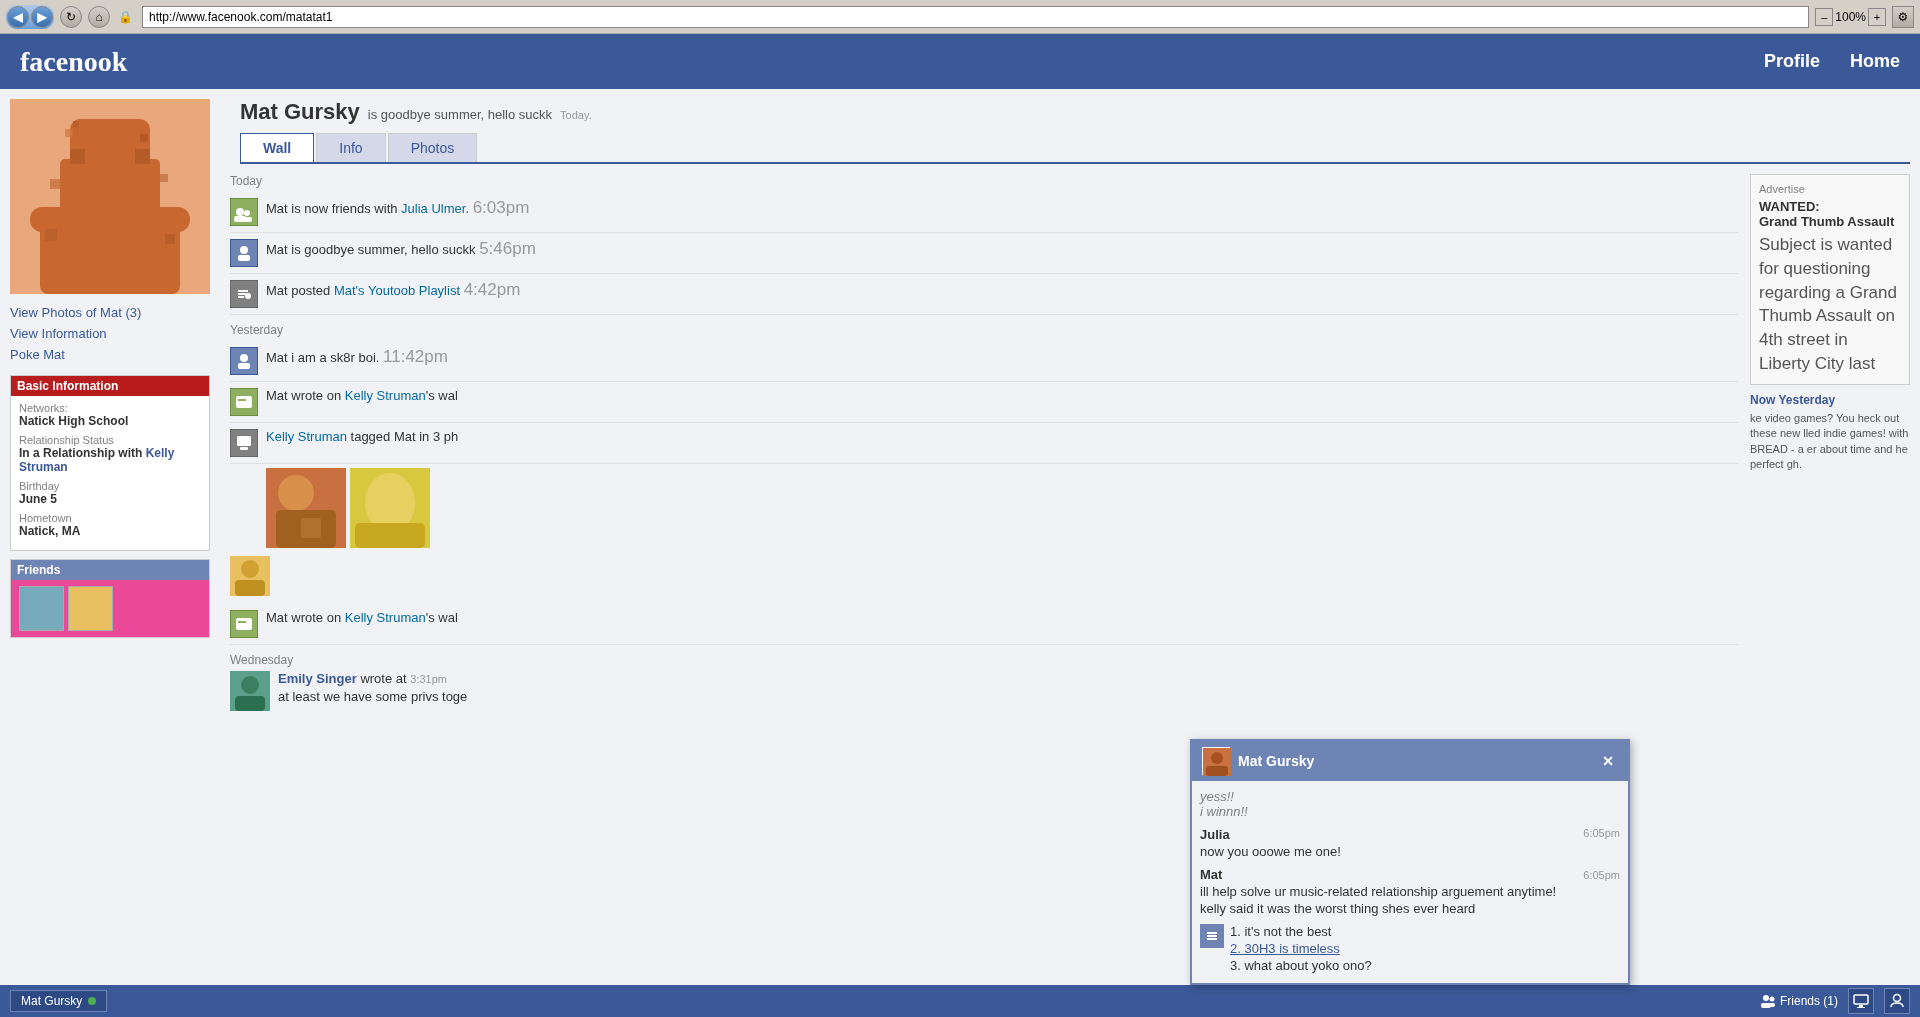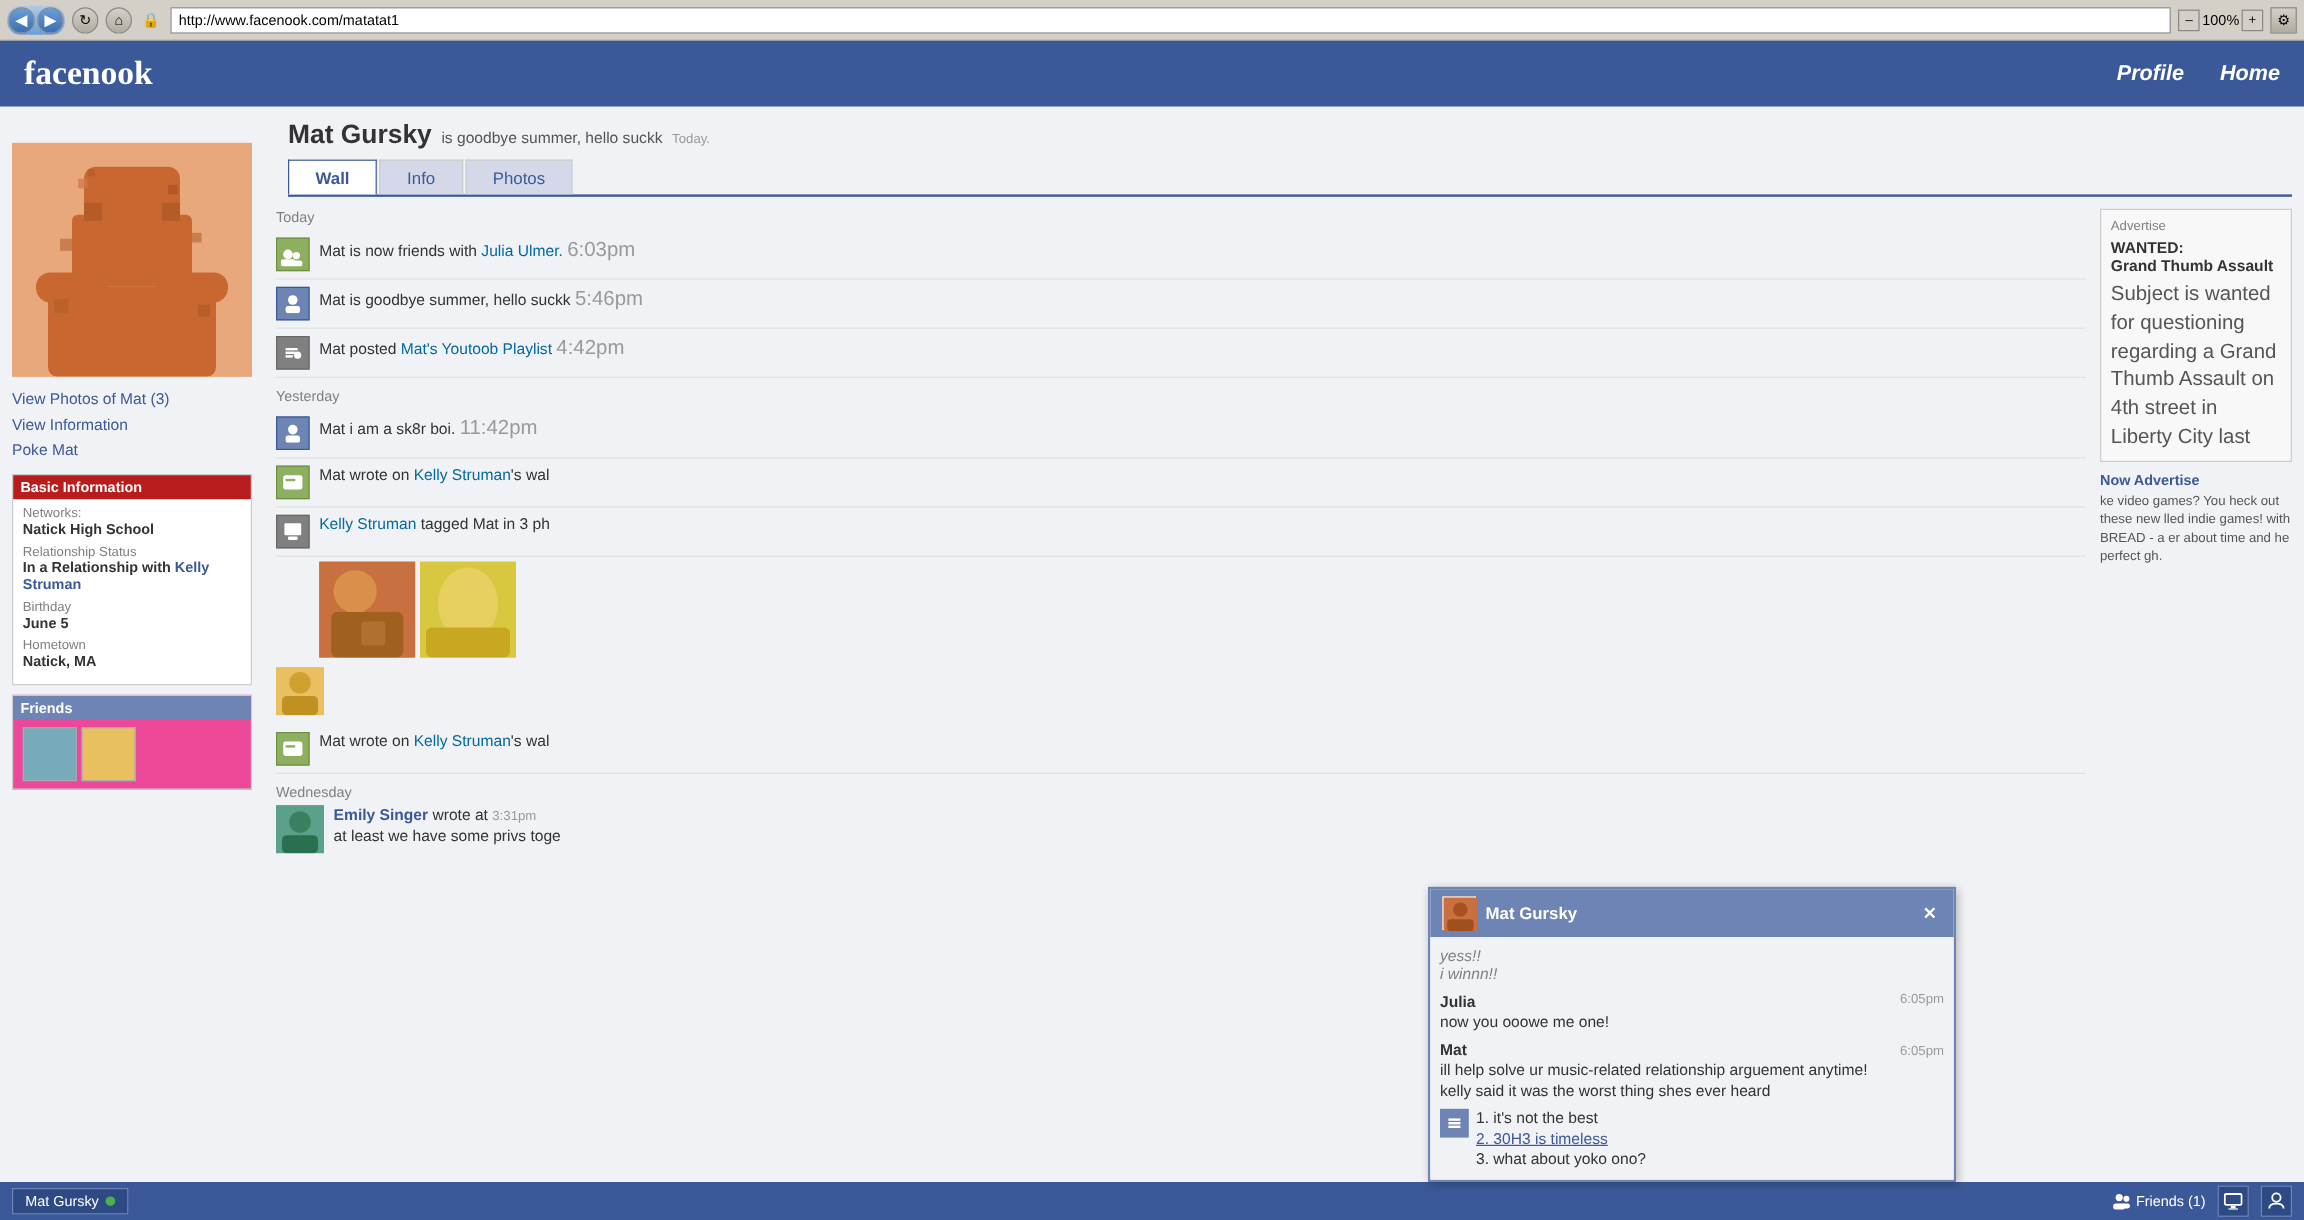--- a/index.html
+++ b/index.html
@@ -77,21 +77,21 @@
       padding: 0 20px;
     }
     .fb-logo {
       font-size: 28px;
       font-weight: bold;
       color: white;
       font-family: 'Georgia', serif;
       flex: 1;
     }
     .fb-header-nav {
-      display: flex; gap: 30px; font-style: italic;
+      display: flex; gap: 30px;
     }
     .fb-header-nav a {
       color: white;
       text-decoration: none;
       font-size: 18px;
       font-weight: bold;
     }
 
     
     .fb-main {
@@ -108,21 +108,20 @@
       padding: 0;
       background: #f0f2f5;
     }
 
     
     .left-sidebar {
       width: 220px;
       flex-shrink: 0;
       padding: 10px;
       background: #f0f2f5;
-      margin-top: 20px;
     }
     .profile-pic-container {
       width: 200px;
       height: 195px;
       background: #e8a87c;
       overflow: hidden;
       margin-bottom: 8px;
       position: relative;
     }
     .profile-pic-svg {
@@ -638,21 +637,21 @@
           </div>
         </div>
 
         <div class="right-sidebar">
           <div class="ad-box">
             <div class="ad-label">Advertise</div>
             <div class="ad-title">WANTED:</div>
             <div class="ad-title">Grand Thumb Assault</div>
             <div class="ad-body">Subject is wanted for questioning regarding a Grand Thumb Assault on 4th street in Liberty City last</div>
           </div>
-          <div style="margin-top:8px; font-size:12px; color:#3b5998; font-weight:bold;">Now Advertise</div>
+          <div style="margin-top:8px; font-size:12px; color:#3b5998; font-weight:bold;">Now Yesterday</div>
           <div style="margin-top:4px; font-size:11px; color:#555; line-height:1.4;">ke video games? You heck out these new lled indie games! with BREAD - a er about time and he perfect gh.</div>
         </div>
       </div>
     </div>
   </div>
 </div>
 
 <div class="chat-popup">
   <div class="chat-header">
     <div class="chat-header-avatar">

